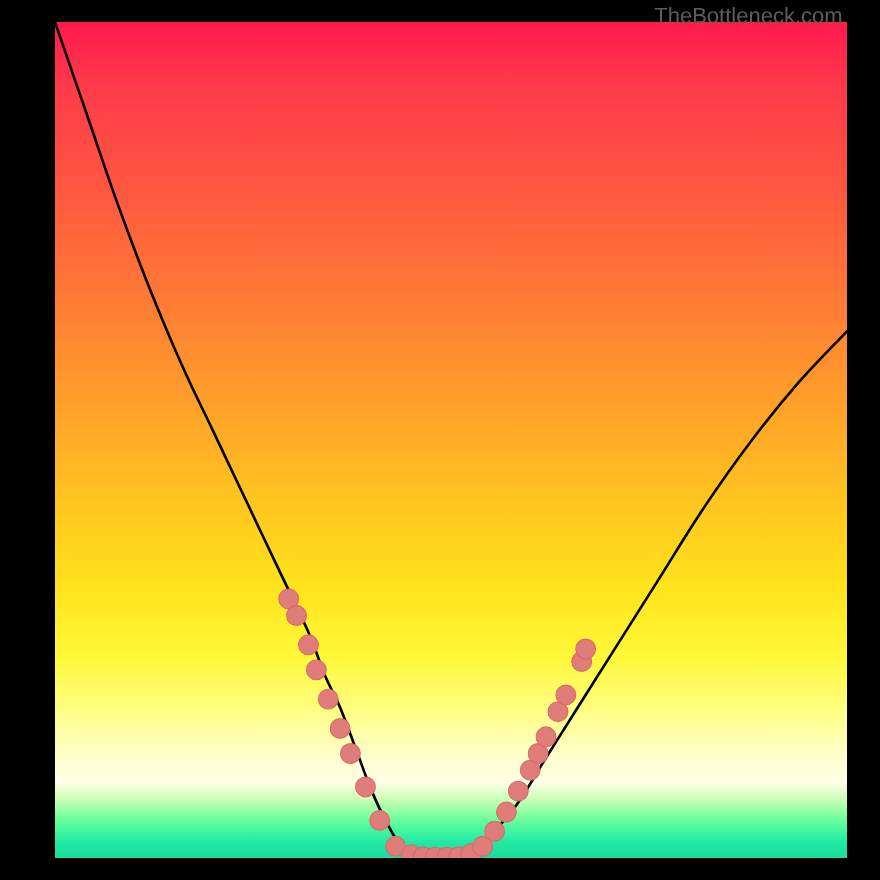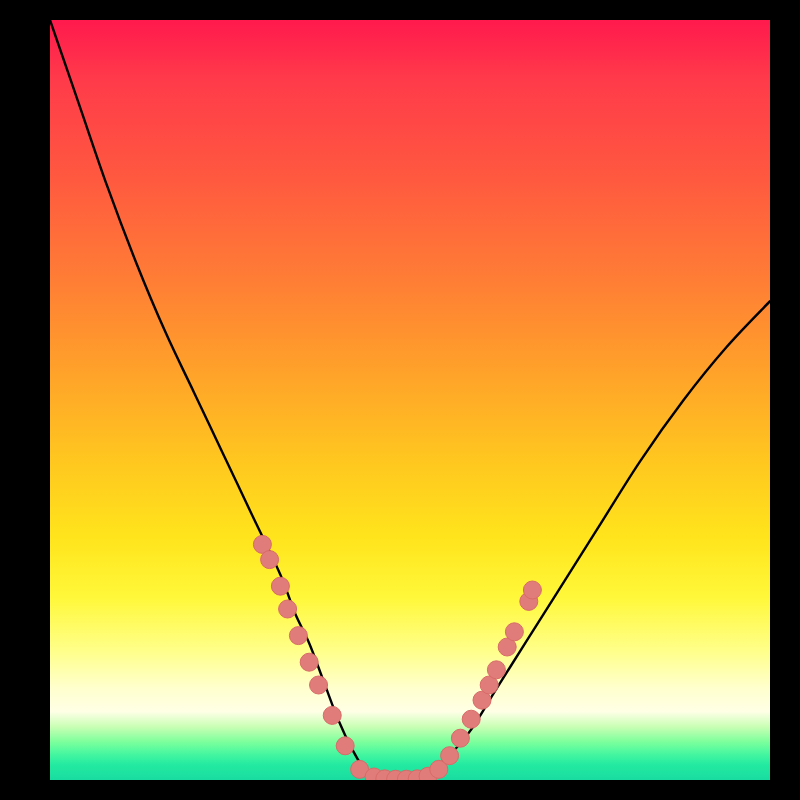--- a/index.html
+++ b/index.html
@@ -91,13 +91,14 @@
           <circle cx="432.00" cy="680.20" r="9" fill="#e07c7a" stroke="#d86b68" stroke-width="1"></circle>
           <circle cx="439.20" cy="665.00" r="9" fill="#e07c7a" stroke="#d86b68" stroke-width="1"></circle>
           <circle cx="446.40" cy="649.80" r="9" fill="#e07c7a" stroke="#d86b68" stroke-width="1"></circle>
           <circle cx="457.20" cy="627.00" r="9" fill="#e07c7a" stroke="#d86b68" stroke-width="1"></circle>
           <circle cx="464.40" cy="611.80" r="9" fill="#e07c7a" stroke="#d86b68" stroke-width="1"></circle>
           <circle cx="478.80" cy="581.40" r="9" fill="#e07c7a" stroke="#d86b68" stroke-width="1"></circle>
           <circle cx="482.40" cy="570.00" r="9" fill="#e07c7a" stroke="#d86b68" stroke-width="1"></circle>
         </g>
     </svg>
   </div>
+  <div class="watermark">TheBottleneck.com</div>
 </div>
 
 </body></html>

